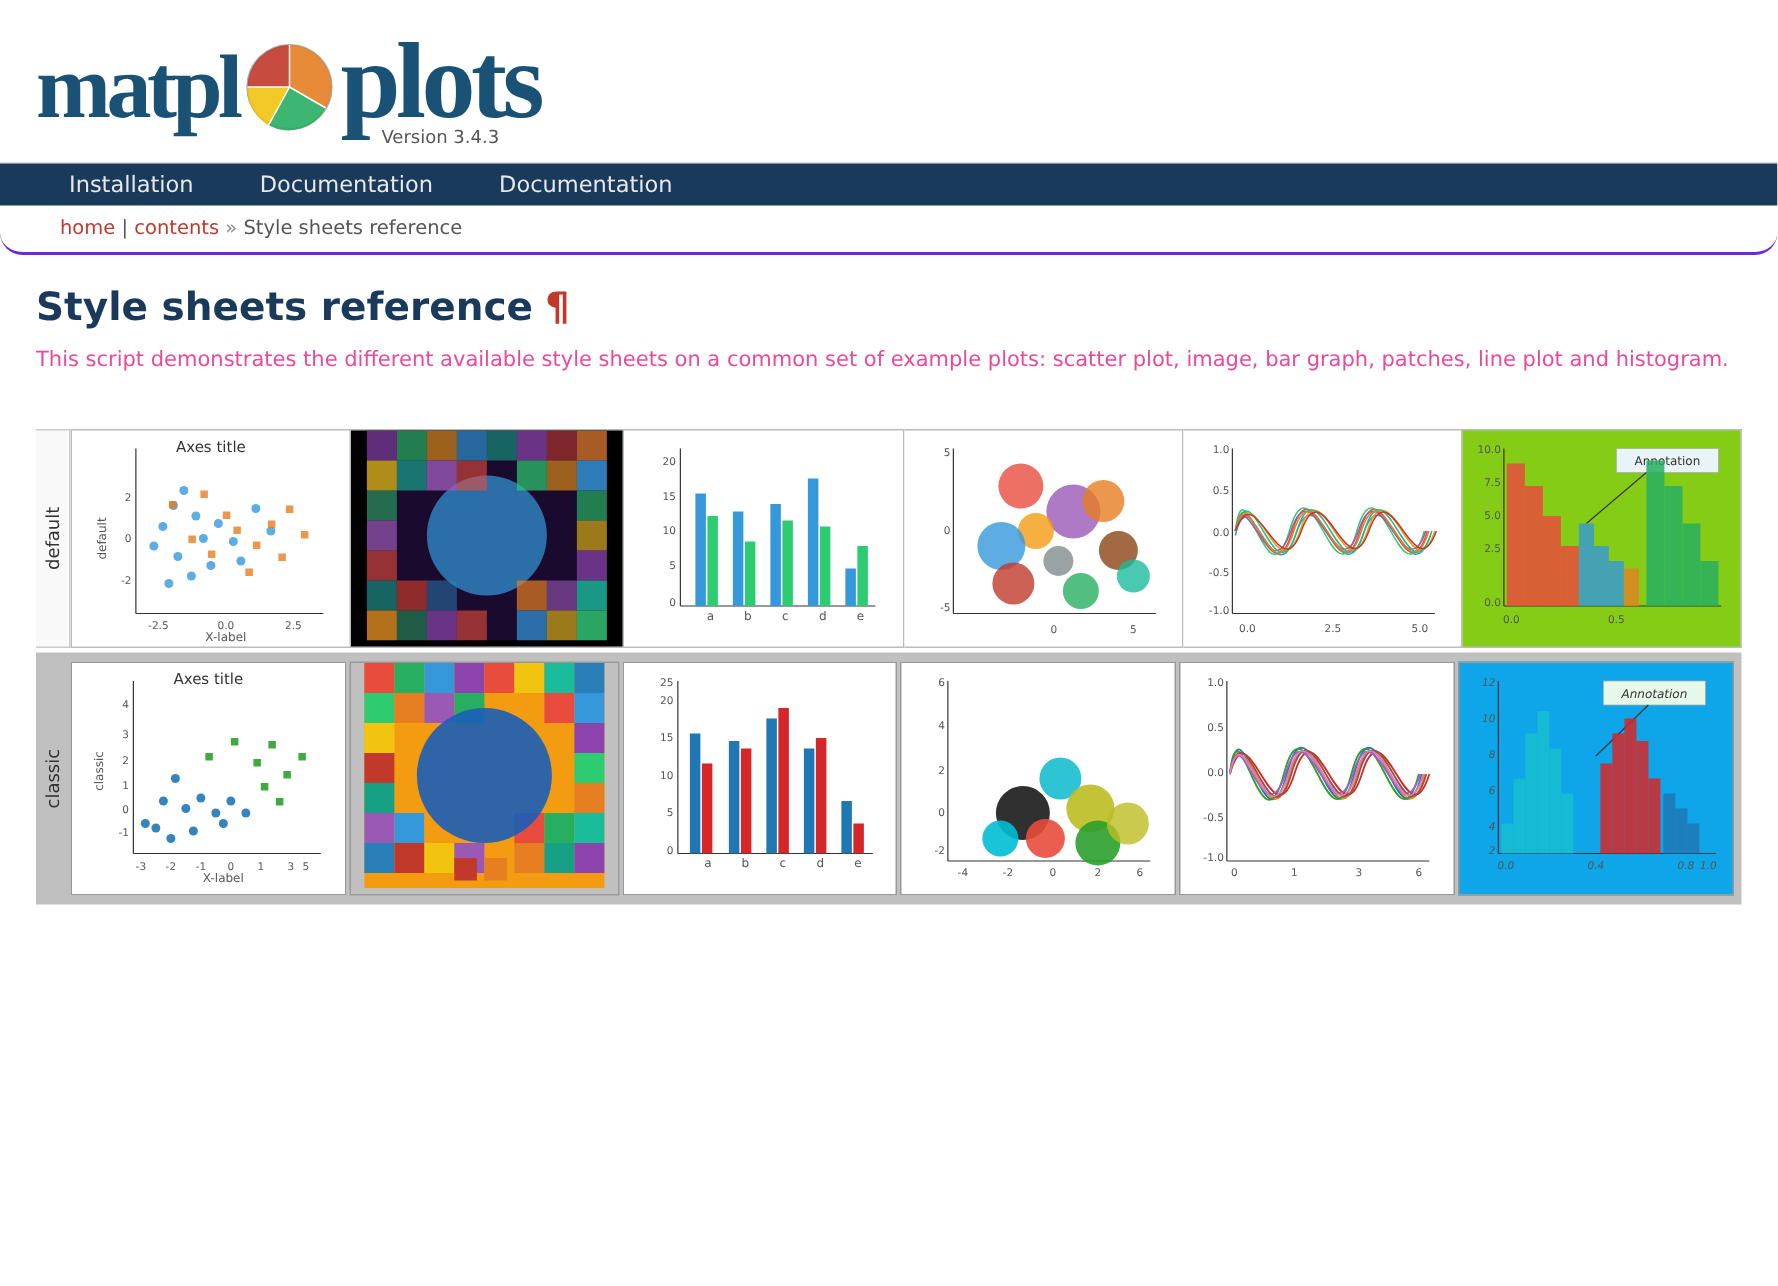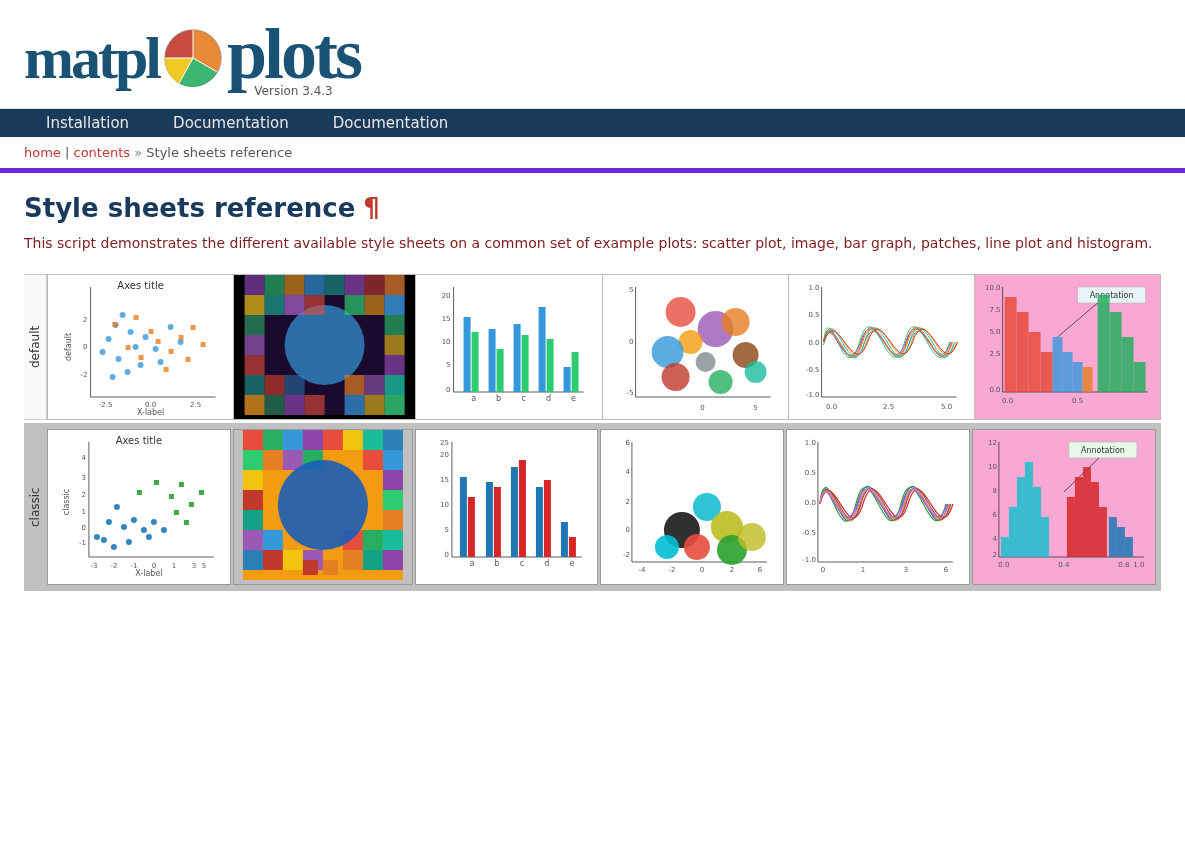--- a/index.html
+++ b/index.html
@@ -7,21 +7,21 @@
 
     
     #header { padding: 18px 24px 10px 24px; background: #fff; display: flex; align-items: center; border-bottom: 1px solid #ddd; }
     #logo-pie { width: 72px; height: 72px; display: inline-block; vertical-align: middle; margin: 0 2px; }
 
     
     #navbar { background: #1a3a5c; padding: 0 24px; display: flex; align-items: center; height: 28px; }
     .nav-item { color: #e8e8e8; font-size: 15px; padding: 0 22px; height: 44px; display: flex; align-items: center; cursor: pointer; text-decoration: none; }
 
     
-    #breadcrumb { padding: 8px 24px; font-size: 13px; color: #c0392b; border-bottom: 5px solid #6d28d9; }
+    #breadcrumb { padding: 8px 40px; font-size: 13px; color: #c0392b; border-bottom: 2px solid #6d28d9; border-radius: 15px; }
     #breadcrumb a { color: #c0392b; text-decoration: none; }
     #breadcrumb span { color: #555; }
 
     
     #main { padding: 20px 24px; }
     .pilcrow { color: #c0392b; }
 
     
     svg { display: block; }
 
@@ -70,21 +70,21 @@
   <a>contents</a>
   <span style="color:#888;"> » </span>
   <span style="color:#555;">Style sheets reference</span>
 </div>
 
 <div id="main">
   <h1 style="font-size:26px; font-weight:bold; color:#1a3a5c; margin-bottom:10px; display:flex; align-items:center; gap:8px;">
     <span>Style sheets reference</span>
     <span class="pilcrow" style="color:#c0392b; font-size:26px;">¶</span>
   </h1>
-  <p style="font-size:14px; color:#7f1d1d; line-height:1.5; margin-bottom:20px;">This script demonstrates the different available style sheets on a common set of example plots: scatter plot, image, bar graph, patches, line plot and histogram.</p>
+  <p style="font-size:14px; color:#ec4899; line-height:1.5; margin-bottom:35px;">This script demonstrates the different available style sheets on a common set of example plots: scatter plot, image, bar graph, patches, line plot and histogram.</p>
 
   <div class="plots-section">
 
     <div style="display:flex; align-items:stretch; margin-bottom:3px;">
 
       <div style="writing-mode:vertical-rl; transform:rotate(180deg); font-size:12px; color:#333; display:flex; align-items:center; justify-content:center; padding:0 4px; min-width:22px; border:1px solid #ccc; border-right:none; background:#f9f9f9;">default</div>
 
       <div style="flex:1; border:1px solid #bbb; background:#fff; padding:2px;">
         <svg viewBox="0 0 160 140" width="100%" height="140">
           <text x="80" y="12" text-anchor="middle" font-size="10" fill="#333">Axes title</text>
@@ -253,21 +253,21 @@
           <path d="M22,68 C32,25 47,112 62,68 C77,22 92,112 107,68 C122,22 137,112 152,68" stroke="#3498db" stroke-width="1" fill="none"></path>
           <path d="M22,65 C28,15 43,118 58,65 C73,12 88,118 103,65 C118,12 133,118 148,65" stroke="#2ecc71" stroke-width="1" fill="none"></path>
           <path d="M22,65 C35,22 50,110 65,65 C80,18 95,110 110,65 C125,18 140,110 155,65" stroke="#f39c12" stroke-width="1" fill="none"></path>
           <path d="M22,65 C29,28 44,108 59,65 C74,20 89,108 104,65 C119,20 134,108 149,65" stroke="#9b59b6" stroke-width="1" fill="none"></path>
           <path d="M22,65 C33,18 48,114 63,65 C78,16 93,114 108,65 C123,16 138,114 153,65" stroke="#1abc9c" stroke-width="1" fill="none"></path>
           <path d="M22,65 C31,24 46,113 61,65 C76,19 91,113 106,65 C121,19 136,113 151,65" stroke="#e67e22" stroke-width="1" fill="none"></path>
           <path d="M22,65 C36,26 51,106 66,65 C81,22 96,106 111,65 C126,22 141,106 156,65" stroke="#c0392b" stroke-width="1" fill="none"></path>
         </svg>
       </div>
 
-      <div style="flex:1; border:1px solid #bbb; border-left:none; background:#f9a8d4; padding:2px;">
+      <div style="flex:1; border:1px solid #bbb; border-left:none; background:#84cc16; padding:2px;">
         <svg viewBox="0 0 170 140" width="100%" height="140">
           <line x1="20" y1="10" x2="20" y2="115" stroke="#333" stroke-width="0.8"></line>
           <line x1="20" y1="115" x2="165" y2="115" stroke="#333" stroke-width="0.8"></line>
           <text x="18" y="13" text-anchor="end" font-size="7" fill="#555">10.0</text>
           <text x="18" y="35" text-anchor="end" font-size="7" fill="#555">7.5</text>
           <text x="18" y="57" text-anchor="end" font-size="7" fill="#555">5.0</text>
           <text x="18" y="79" text-anchor="end" font-size="7" fill="#555">2.5</text>
           <text x="18" y="115" text-anchor="end" font-size="7" fill="#555">0.0</text>
           <text x="25" y="126" text-anchor="middle" font-size="7" fill="#555">0.0</text>
           <text x="95" y="126" text-anchor="middle" font-size="7" fill="#555">0.5</text>
@@ -464,21 +464,21 @@
           <path d="M22,72 C30,15 45,130 60,72 C75,12 90,130 105,72 C120,12 135,130 150,72" stroke="#1f77b4" stroke-width="1.2" fill="none"></path>
           <path d="M22,72 C32,20 47,128 62,72 C77,18 92,128 107,72 C122,18 137,128 152,72" stroke="#ff7f0e" stroke-width="1.2" fill="none"></path>
           <path d="M22,72 C28,18 43,130 58,72 C73,14 88,130 103,72 C118,14 133,130 148,72" stroke="#2ca02c" stroke-width="1.2" fill="none"></path>
           <path d="M22,72 C35,25 50,120 65,72 C80,22 95,120 110,72 C125,22 140,120 155,72" stroke="#d62728" stroke-width="1.2" fill="none"></path>
           <path d="M22,72 C29,28 44,118 59,72 C74,22 89,118 104,72 C119,22 134,118 149,72" stroke="#9467bd" stroke-width="1.2" fill="none"></path>
           <path d="M22,72 C33,22 48,124 63,72 C78,18 93,124 108,72 C123,18 138,124 153,72" stroke="#8c564b" stroke-width="1.2" fill="none"></path>
           <path d="M22,72 C31,26 46,122 61,72 C76,20 91,122 106,72 C121,20 136,122 151,72" stroke="#e377c2" stroke-width="1.2" fill="none"></path>
         </svg>
       </div>
 
-      <div style="flex:1; border:1px solid #999; background:#f9a8d4; padding:2px; margin:2px 1px;">
+      <div style="flex:1; border:1px solid #999; background:#0ea5e9; padding:2px; margin:2px 1px;font-style:italic;">
         <svg viewBox="0 0 170 150" width="100%" height="150">
           <line x1="20" y1="10" x2="20" y2="125" stroke="#333" stroke-width="0.8"></line>
           <line x1="20" y1="125" x2="165" y2="125" stroke="#333" stroke-width="0.8"></line>
           <text x="18" y="13" text-anchor="end" font-size="7" fill="#555">12</text>
           <text x="18" y="37" text-anchor="end" font-size="7" fill="#555">10</text>
           <text x="18" y="61" text-anchor="end" font-size="7" fill="#555">8</text>
           <text x="18" y="85" text-anchor="end" font-size="7" fill="#555">6</text>
           <text x="18" y="109" text-anchor="end" font-size="7" fill="#555">4</text>
           <text x="18" y="125" text-anchor="end" font-size="7" fill="#555">2</text>
           <text x="25" y="135" text-anchor="middle" font-size="7" fill="#555">0.0</text>

